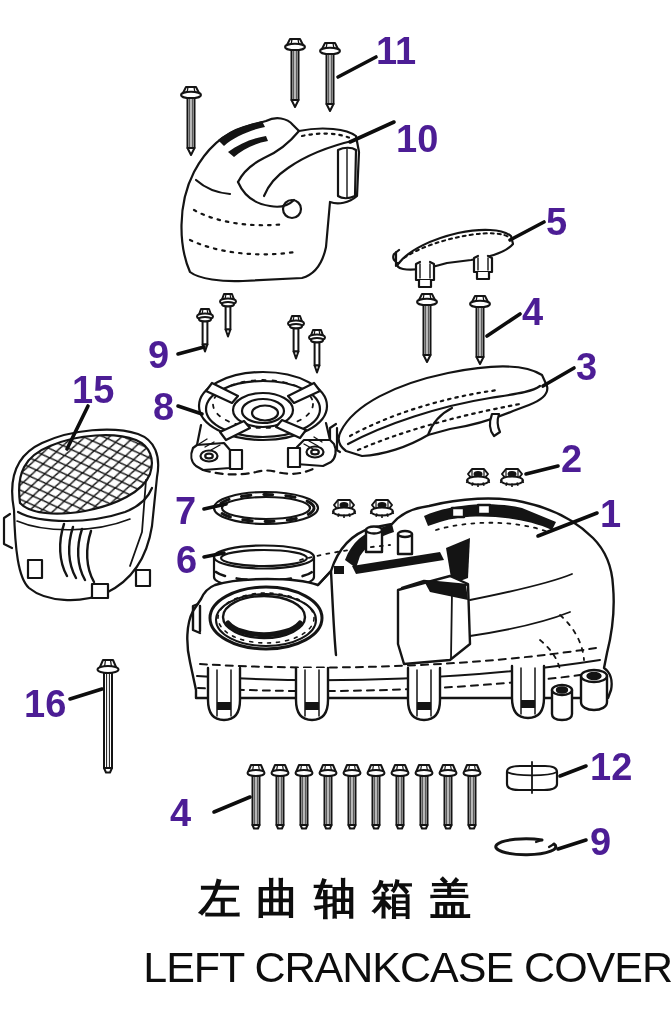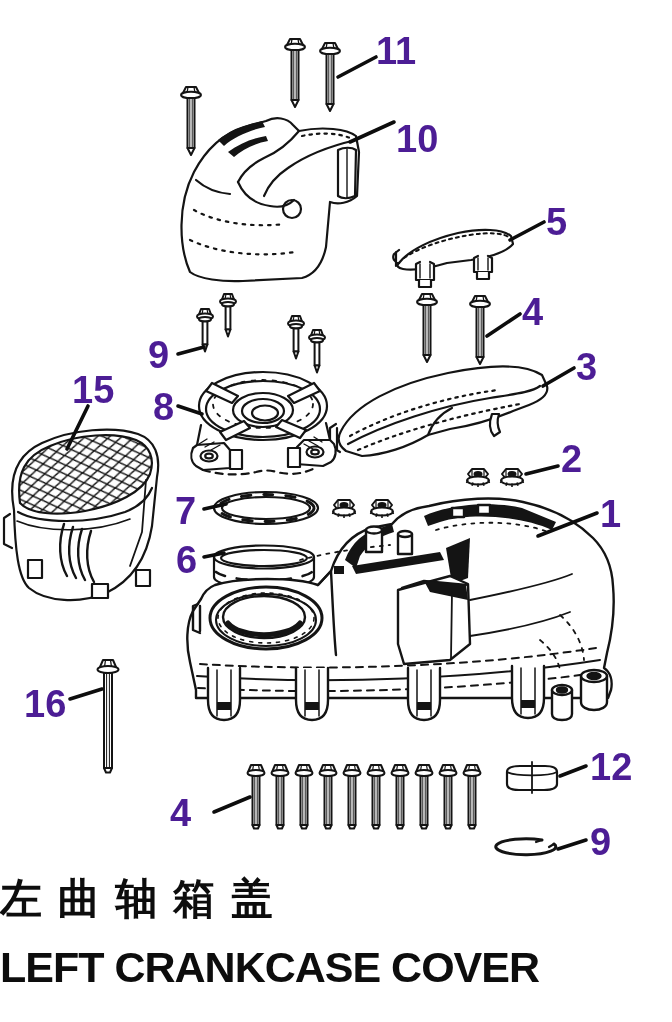--- a/index.html
+++ b/index.html
@@ -6,27 +6,27 @@
   .page{
     position:relative;width:672px;height:1022px;background:#ffffff;
     overflow:hidden;font-family:"Liberation Sans",sans-serif;
   }
   .art{position:absolute;left:0;top:0;}
   .callout{
     position:absolute;font-weight:700;font-size:38px;line-height:1;
     color:#4c1d95;white-space:nowrap;user-select:none;
   }
   .title-cn{
-    position:absolute;left:0;right:0;top:876px;text-align:left;
+    position:absolute;left:0;right:0;top:876px;text-align:center;
     font-weight:700;font-size:42px;line-height:1.1;color:#0d0d0d;
     letter-spacing:2px;
   }
   .title-en{
-    position:absolute;left:0;right:0;top:944px;text-align:left;
-    font-weight:700;font-size:43px;line-height:1.1;color:#0d0d0d;
+    position:absolute;left:0;right:0;top:944px;text-align:right;
+    font-weight:400;font-size:43px;line-height:1.1;color:#0d0d0d;
     letter-spacing:-1px;
   }
 </style>
 </head>
 <body>
 
 <div class="page">
 
   <svg class="art" width="672" height="1022" viewBox="0 0 672 1022" xmlns="http://www.w3.org/2000/svg">
     <defs>

